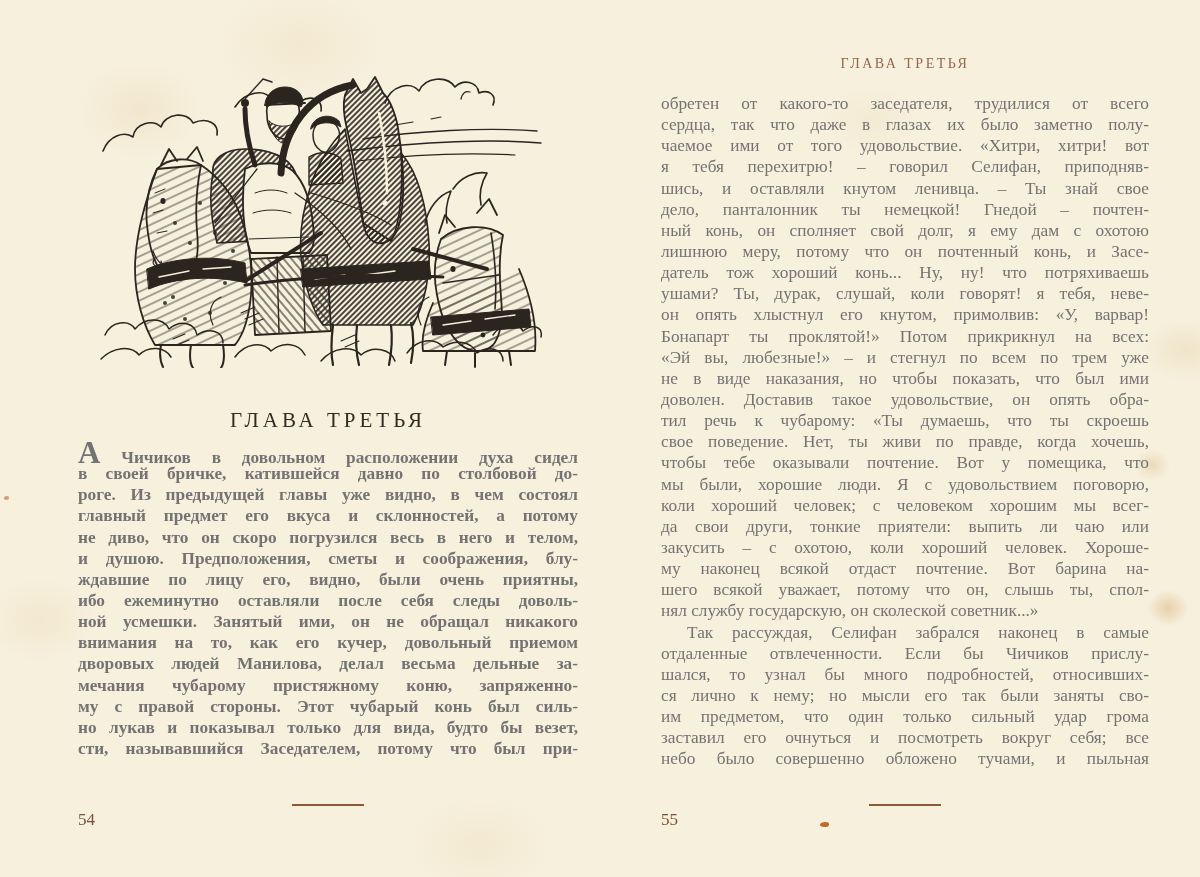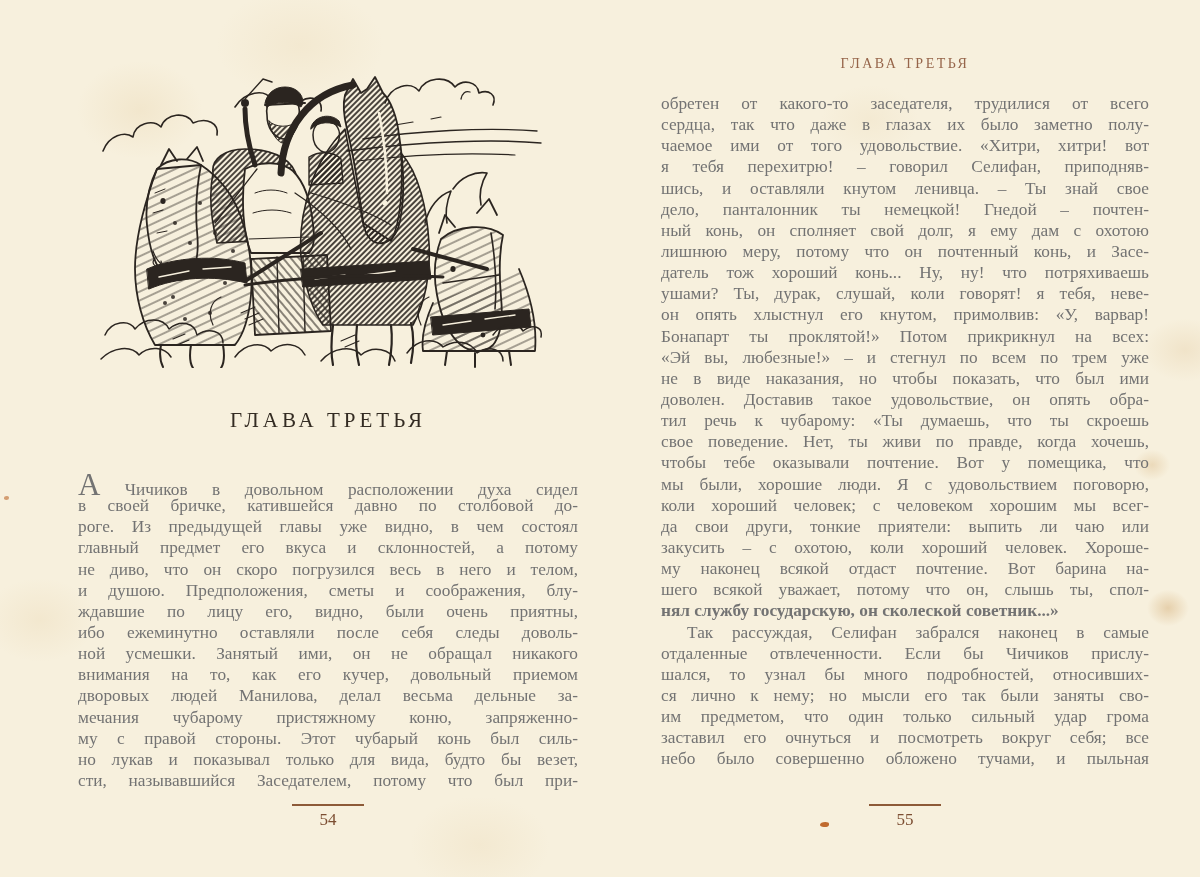--- a/index.html
+++ b/index.html
@@ -37,27 +37,27 @@
     font-size:14px;letter-spacing:2.5px;color:#96654a;
   }
 
   
   .body-text{font-size:17.3px;color:#737373;}
   .body-text .tline{
     line-height:21.15px;height:21.15px;white-space:nowrap;
     text-align:justify;text-align-last:justify;-moz-text-align-last:justify;
     white-space:normal;overflow:visible;
   }
-  .body-text .tline.para-end{text-align-last:left;font-weight:bold;-moz-text-align-last:left;}
-  #left-body{top:454px;}
+  .body-text .tline.para-end{text-align-last:left;-moz-text-align-last:left;}
+  #left-body{top:422px;font-weight:bold;}
   #right-body{top:73px;}
   .initial{font-size:31px;line-height:21.15px;}
 
   
-  .page-footer{top:784px;text-align:center;}
+  .page-footer{top:784px;text-align:left;}
   .footer-rule{width:72px;height:2px;background:#8d5a38;margin:0 auto;border:0;}
   .page-number{display:block;margin-top:4px;font-size:17px;color:#7c4e32;}
 
   
   #illustration{left:95px;top:53px;width:450px;height:295px;}
   #illustration svg{display:block;}
 </style>
 </head>
 <body>
 

